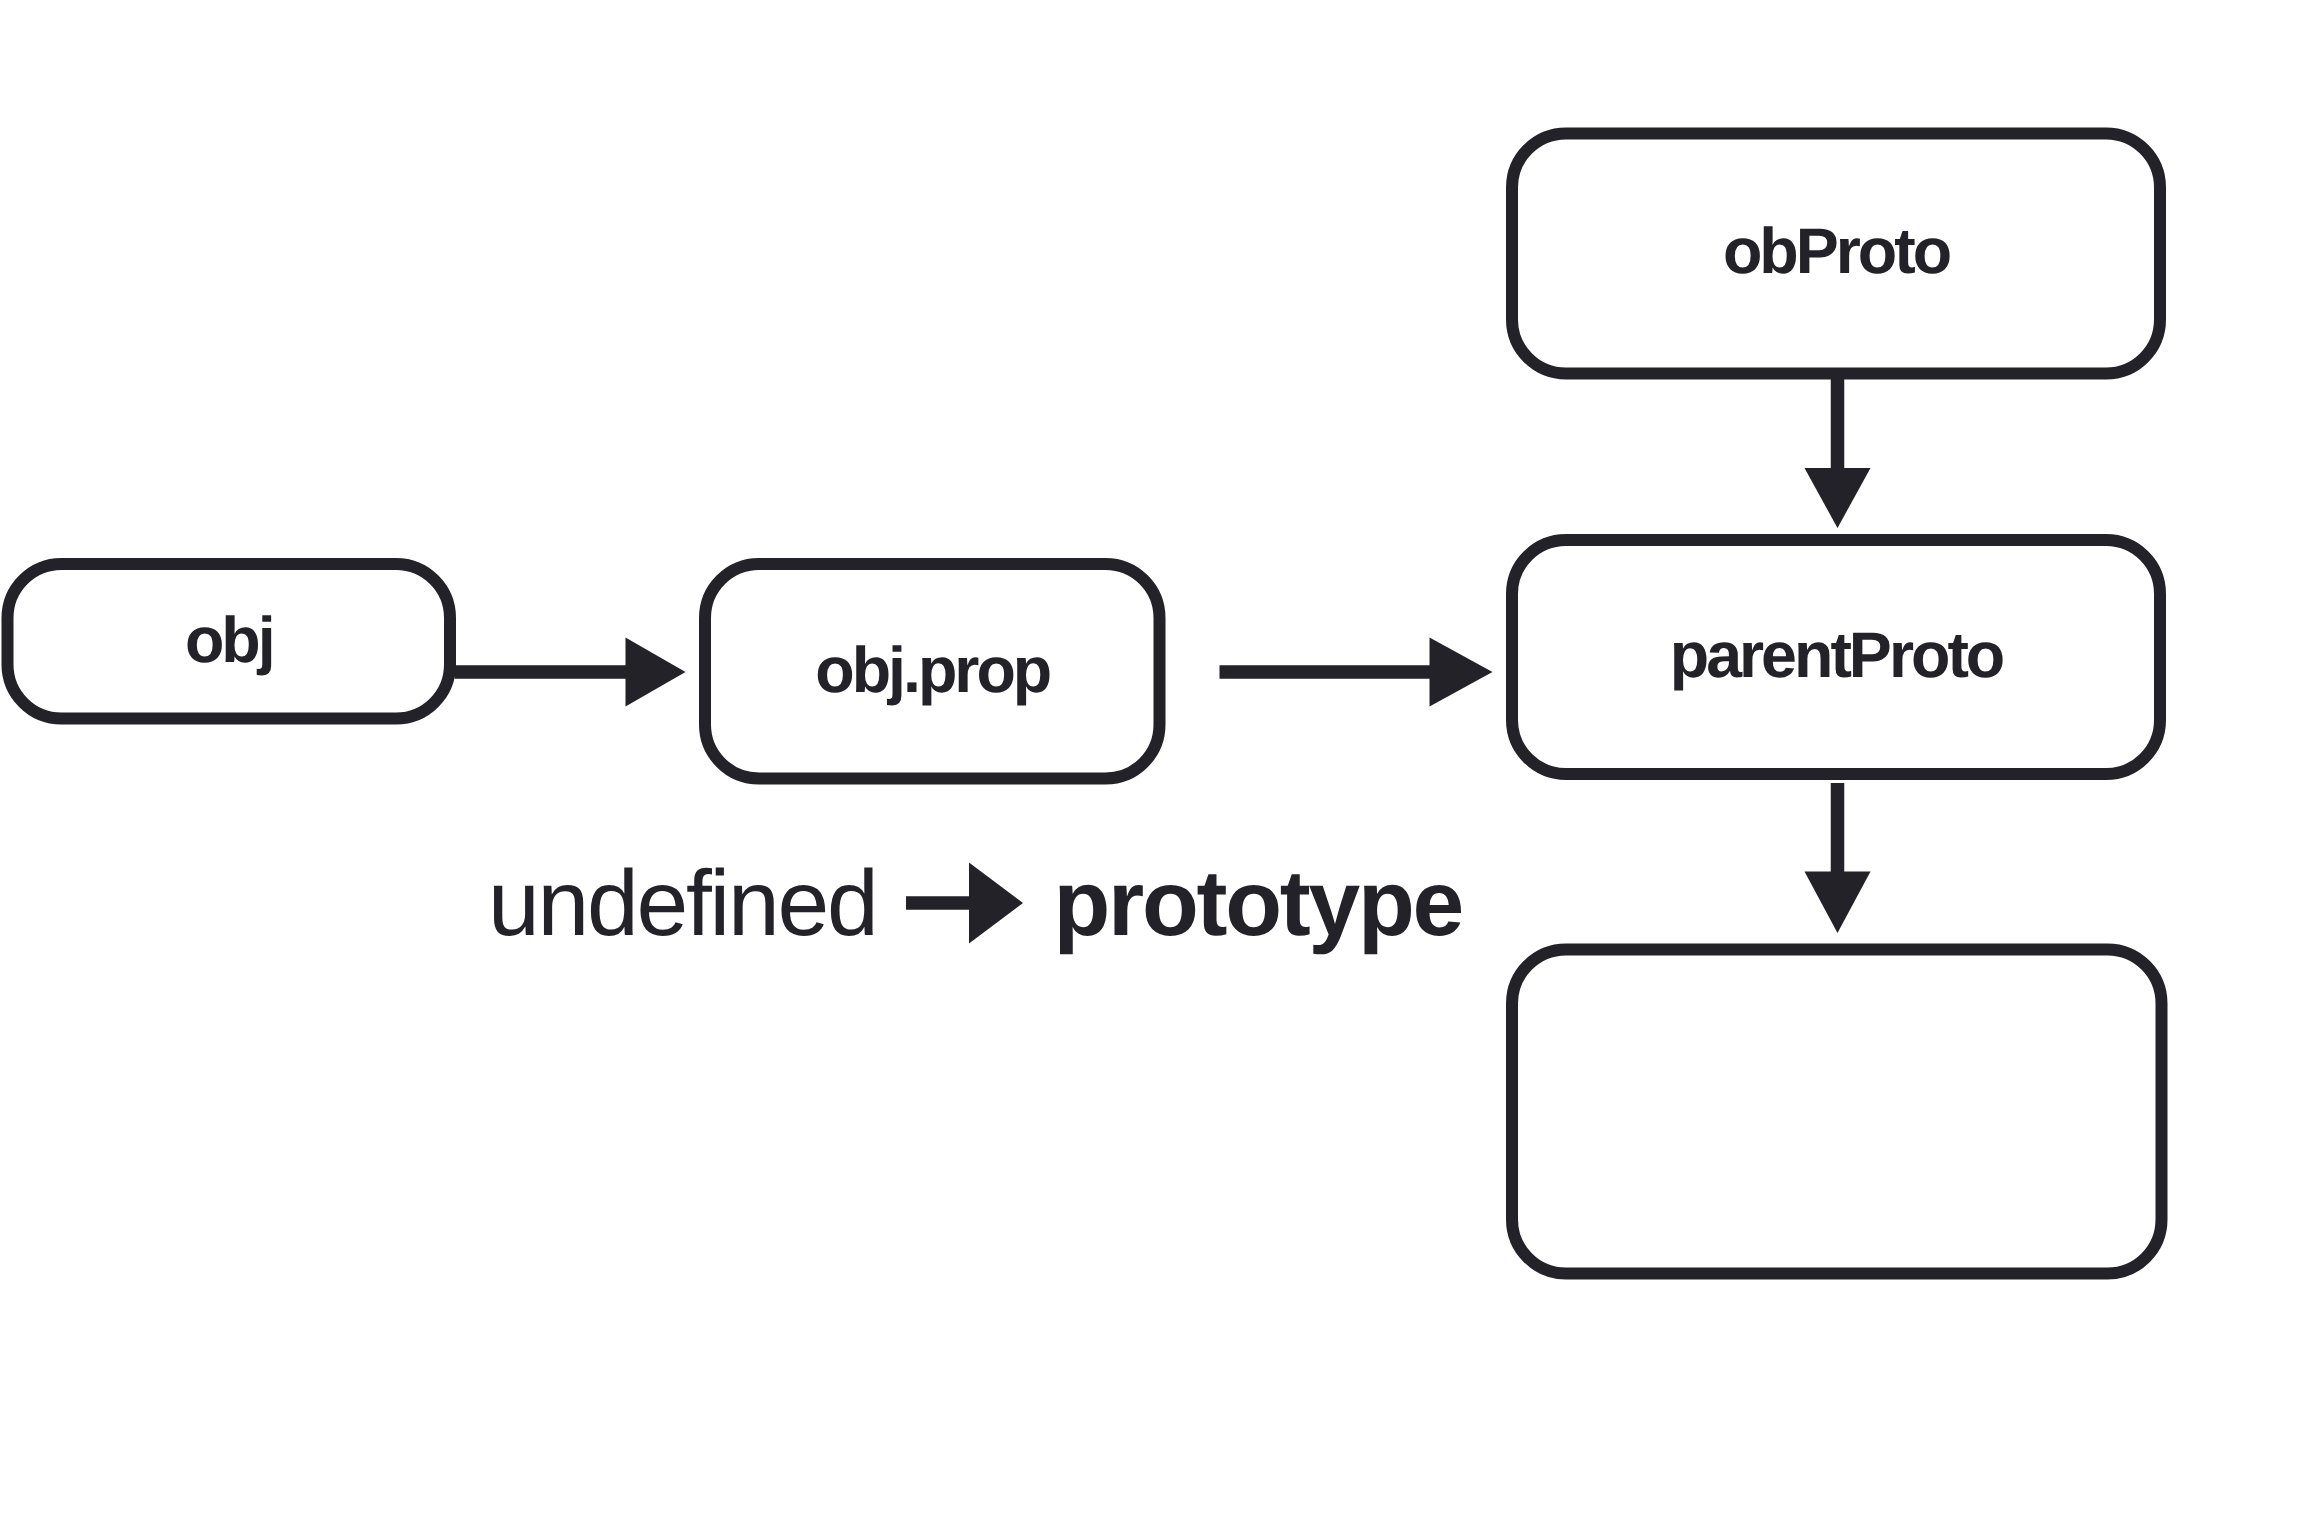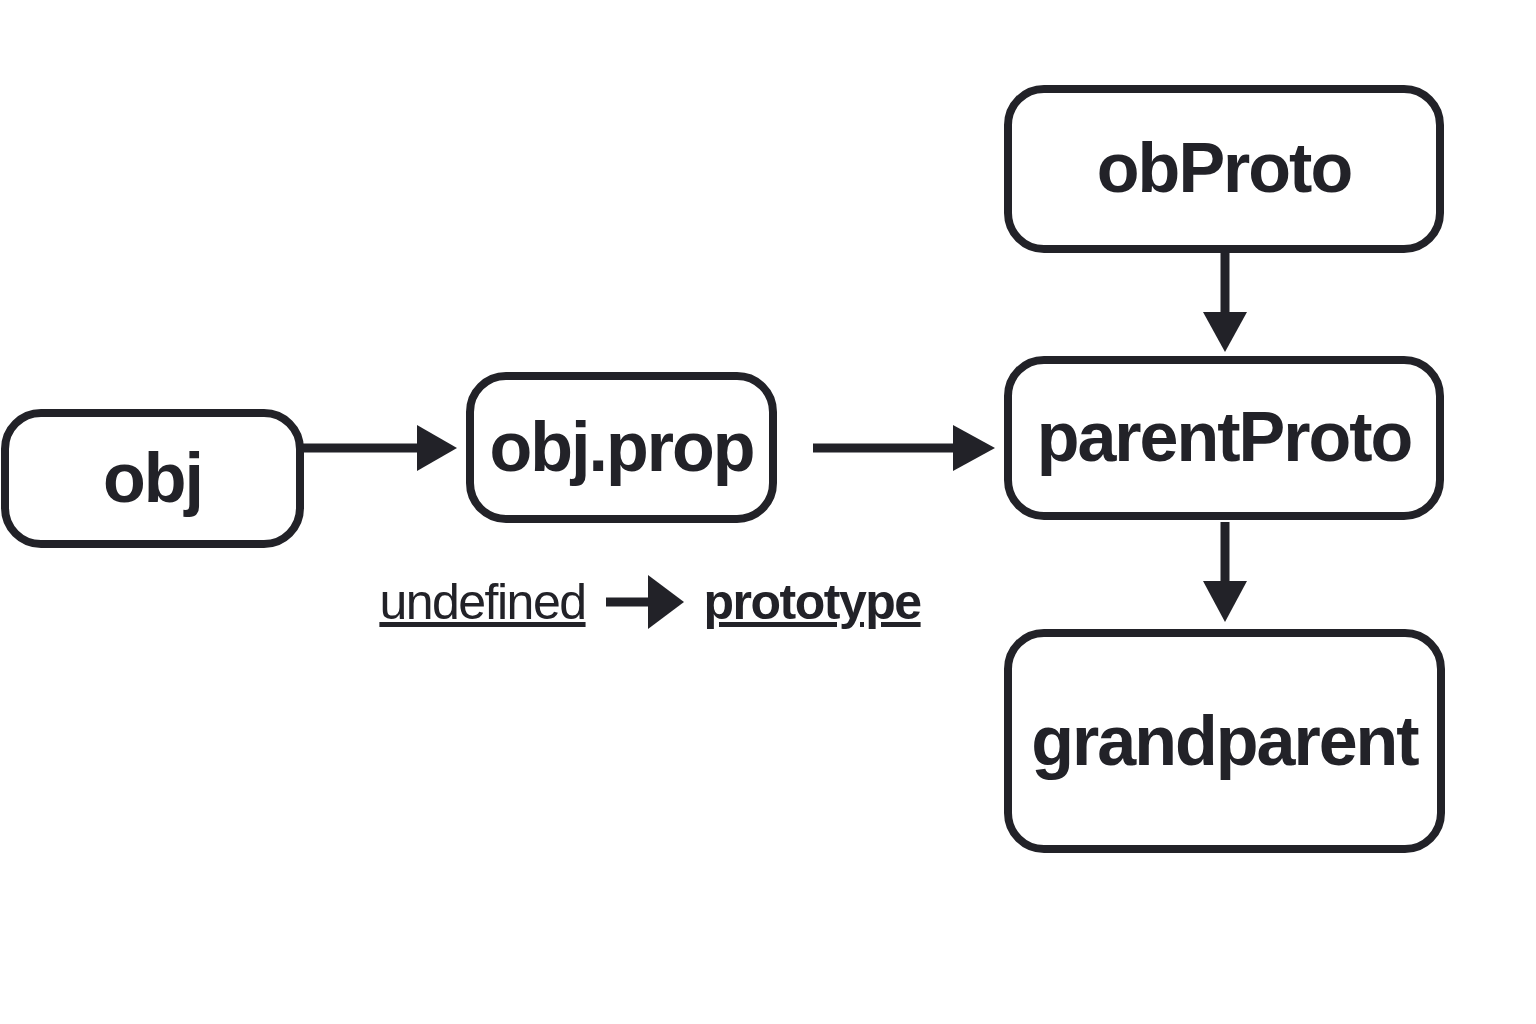--- a/index.html
+++ b/index.html
@@ -39,45 +39,44 @@
     border: 8px solid var(--stroke);
     border-radius: 40px;
     background: var(--background);
     display: flex;
     flex-direction: column;
     align-items: center;
     justify-content: center;
     text-align: center;
     color: var(--stroke);
     font-weight: 700;
-    font-size: 70px;
+    font-size: 43px;
     letter-spacing: -2px;
     line-height: 1.25;
   }
-  #node-obj              { left: 1px;    top: 372px; width: 303px; height: 139px; margin-top: 37px; }
+  #node-obj              { left: 1px;    top: 372px; width: 303px; height: 111px; }
   #node-objprop          { left: 466px;  top: 372px; width: 311px; height: 151px; }
   #node-obproto          { left: 1004px; top: 85px;  width: 440px; height: 168px; }
   #node-parentproto      { left: 1004px; top: 356px; width: 440px; height: 164px; }
   #node-grandparentproto { left: 1004px; top: 629px; width: 441px; height: 224px; line-height: 1.3; }
   .node-label { display: block; }
   .annotation {
     position: absolute;
     left: 250px;
     top: 560px;
     width: 800px;
     height: 84px;
     display: flex;
     align-items: center;
     justify-content: center;
     gap: 20px;
     color: var(--stroke);
-    font-size: 50px;
+    font-size: 62px;
     letter-spacing: -1.5px;
     white-space: nowrap;
-    text-decoration: underline;
   }
   .annotation .ann-left  { font-weight: 400; }
   .annotation .ann-right { font-weight: 700; }
   .ann-arrow-svg { display: block; }
   .ann-arrow-svg line    { stroke: var(--stroke); stroke-width: 9; }
   .ann-arrow-svg polygon { fill: var(--stroke); }
 </style>
 </head>
 <body>
 
@@ -112,21 +111,20 @@
 
   <div class="node" id="node-obproto">
     <span class="node-label">obProto</span>
   </div>
 
   <div class="node" id="node-parentproto">
     <span class="node-label">parentProto</span>
   </div>
 
   <div class="node" id="node-grandparentproto">
-    <span class="node-label">grandparent</span>
   </div>
 
   <div class="annotation">
     <span class="ann-left">undefined</span>
     <svg class="ann-arrow-svg" width="78" height="56" viewBox="0 0 78 56" aria-hidden="true">
       <line x1="0" y1="28" x2="44" y2="28"></line>
       <polygon points="42,1 42,55 78,28"></polygon>
     </svg>
     <span class="ann-right">prototype</span>
   </div>

